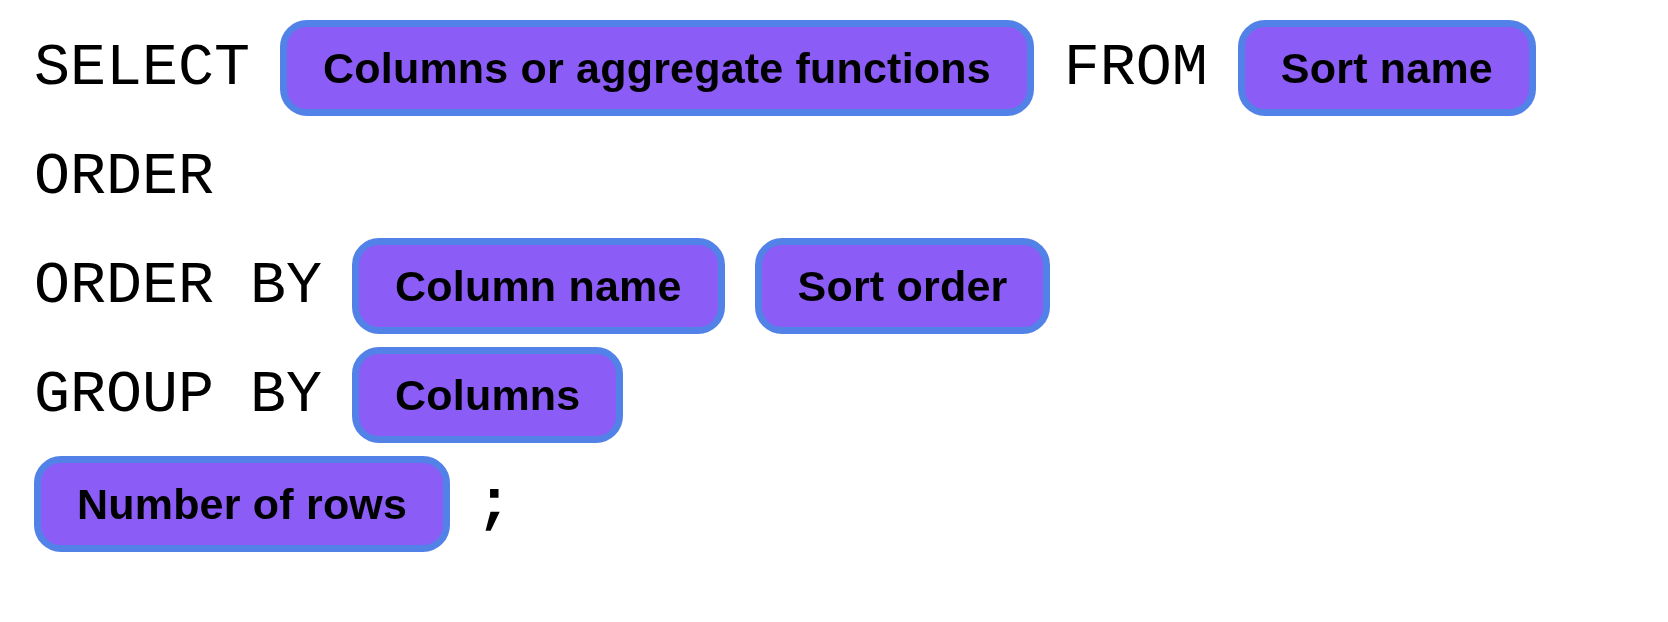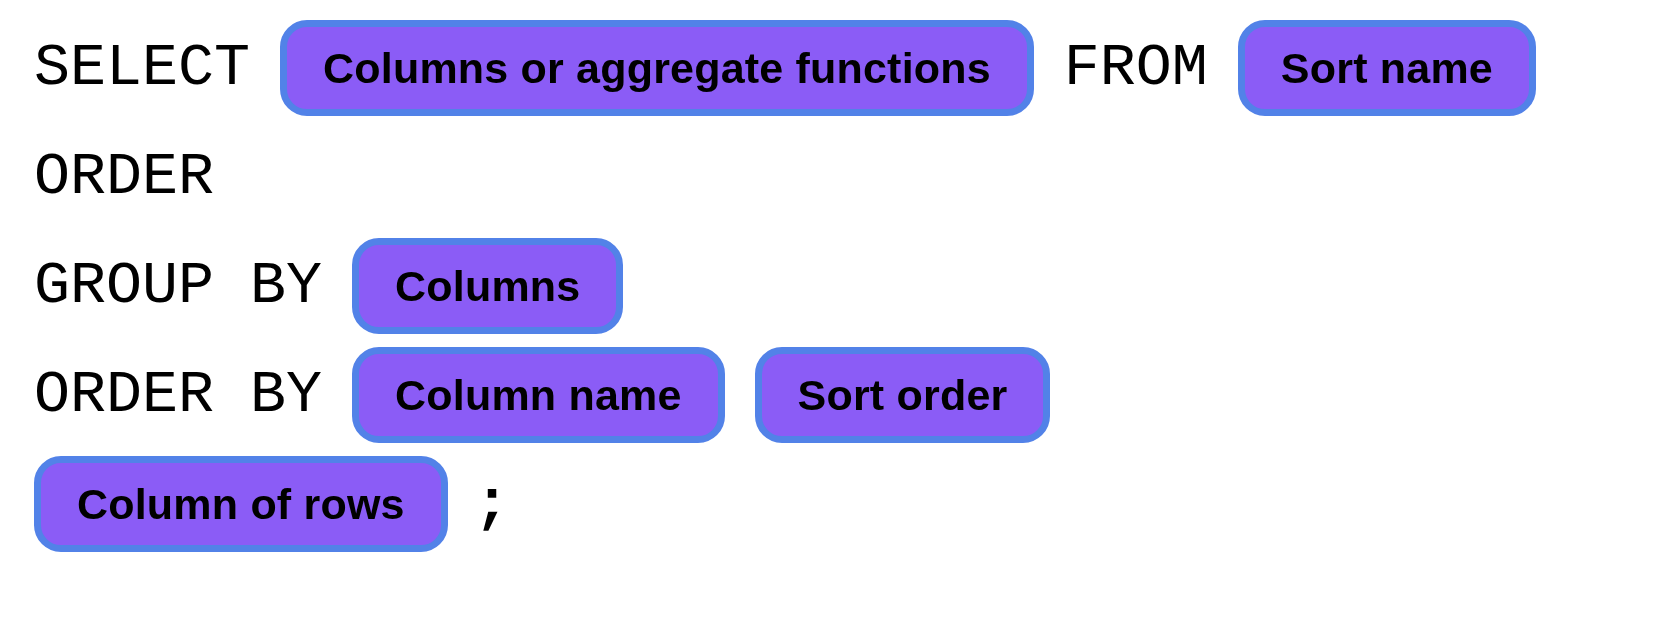--- a/index.html
+++ b/index.html
@@ -65,28 +65,28 @@
     <span class="pill">Columns or aggregate functions</span>
     <span class="kw">FROM</span>
     <span class="pill">Sort name</span>
   </div>
 
   <div class="row">
     <span class="kw">ORDER</span>
   </div>
 
   <div class="row">
-    <span class="kw">GROUP BY</span>
-    <span class="pill">Columns</span>
-  </div>
-
-  <div class="row">
     <span class="kw">ORDER BY</span>
     <span class="pill">Column name</span>
     <span class="pill">Sort order</span>
   </div>
 
   <div class="row">
-    <span class="pill">Column of rows</span>
+    <span class="kw">GROUP BY</span>
+    <span class="pill">Columns</span>
+  </div>
+
+  <div class="row">
+    <span class="pill">Number of rows</span>
     <span class="suffix">;</span>
   </div>
 
 </div>
 
 </body></html>

